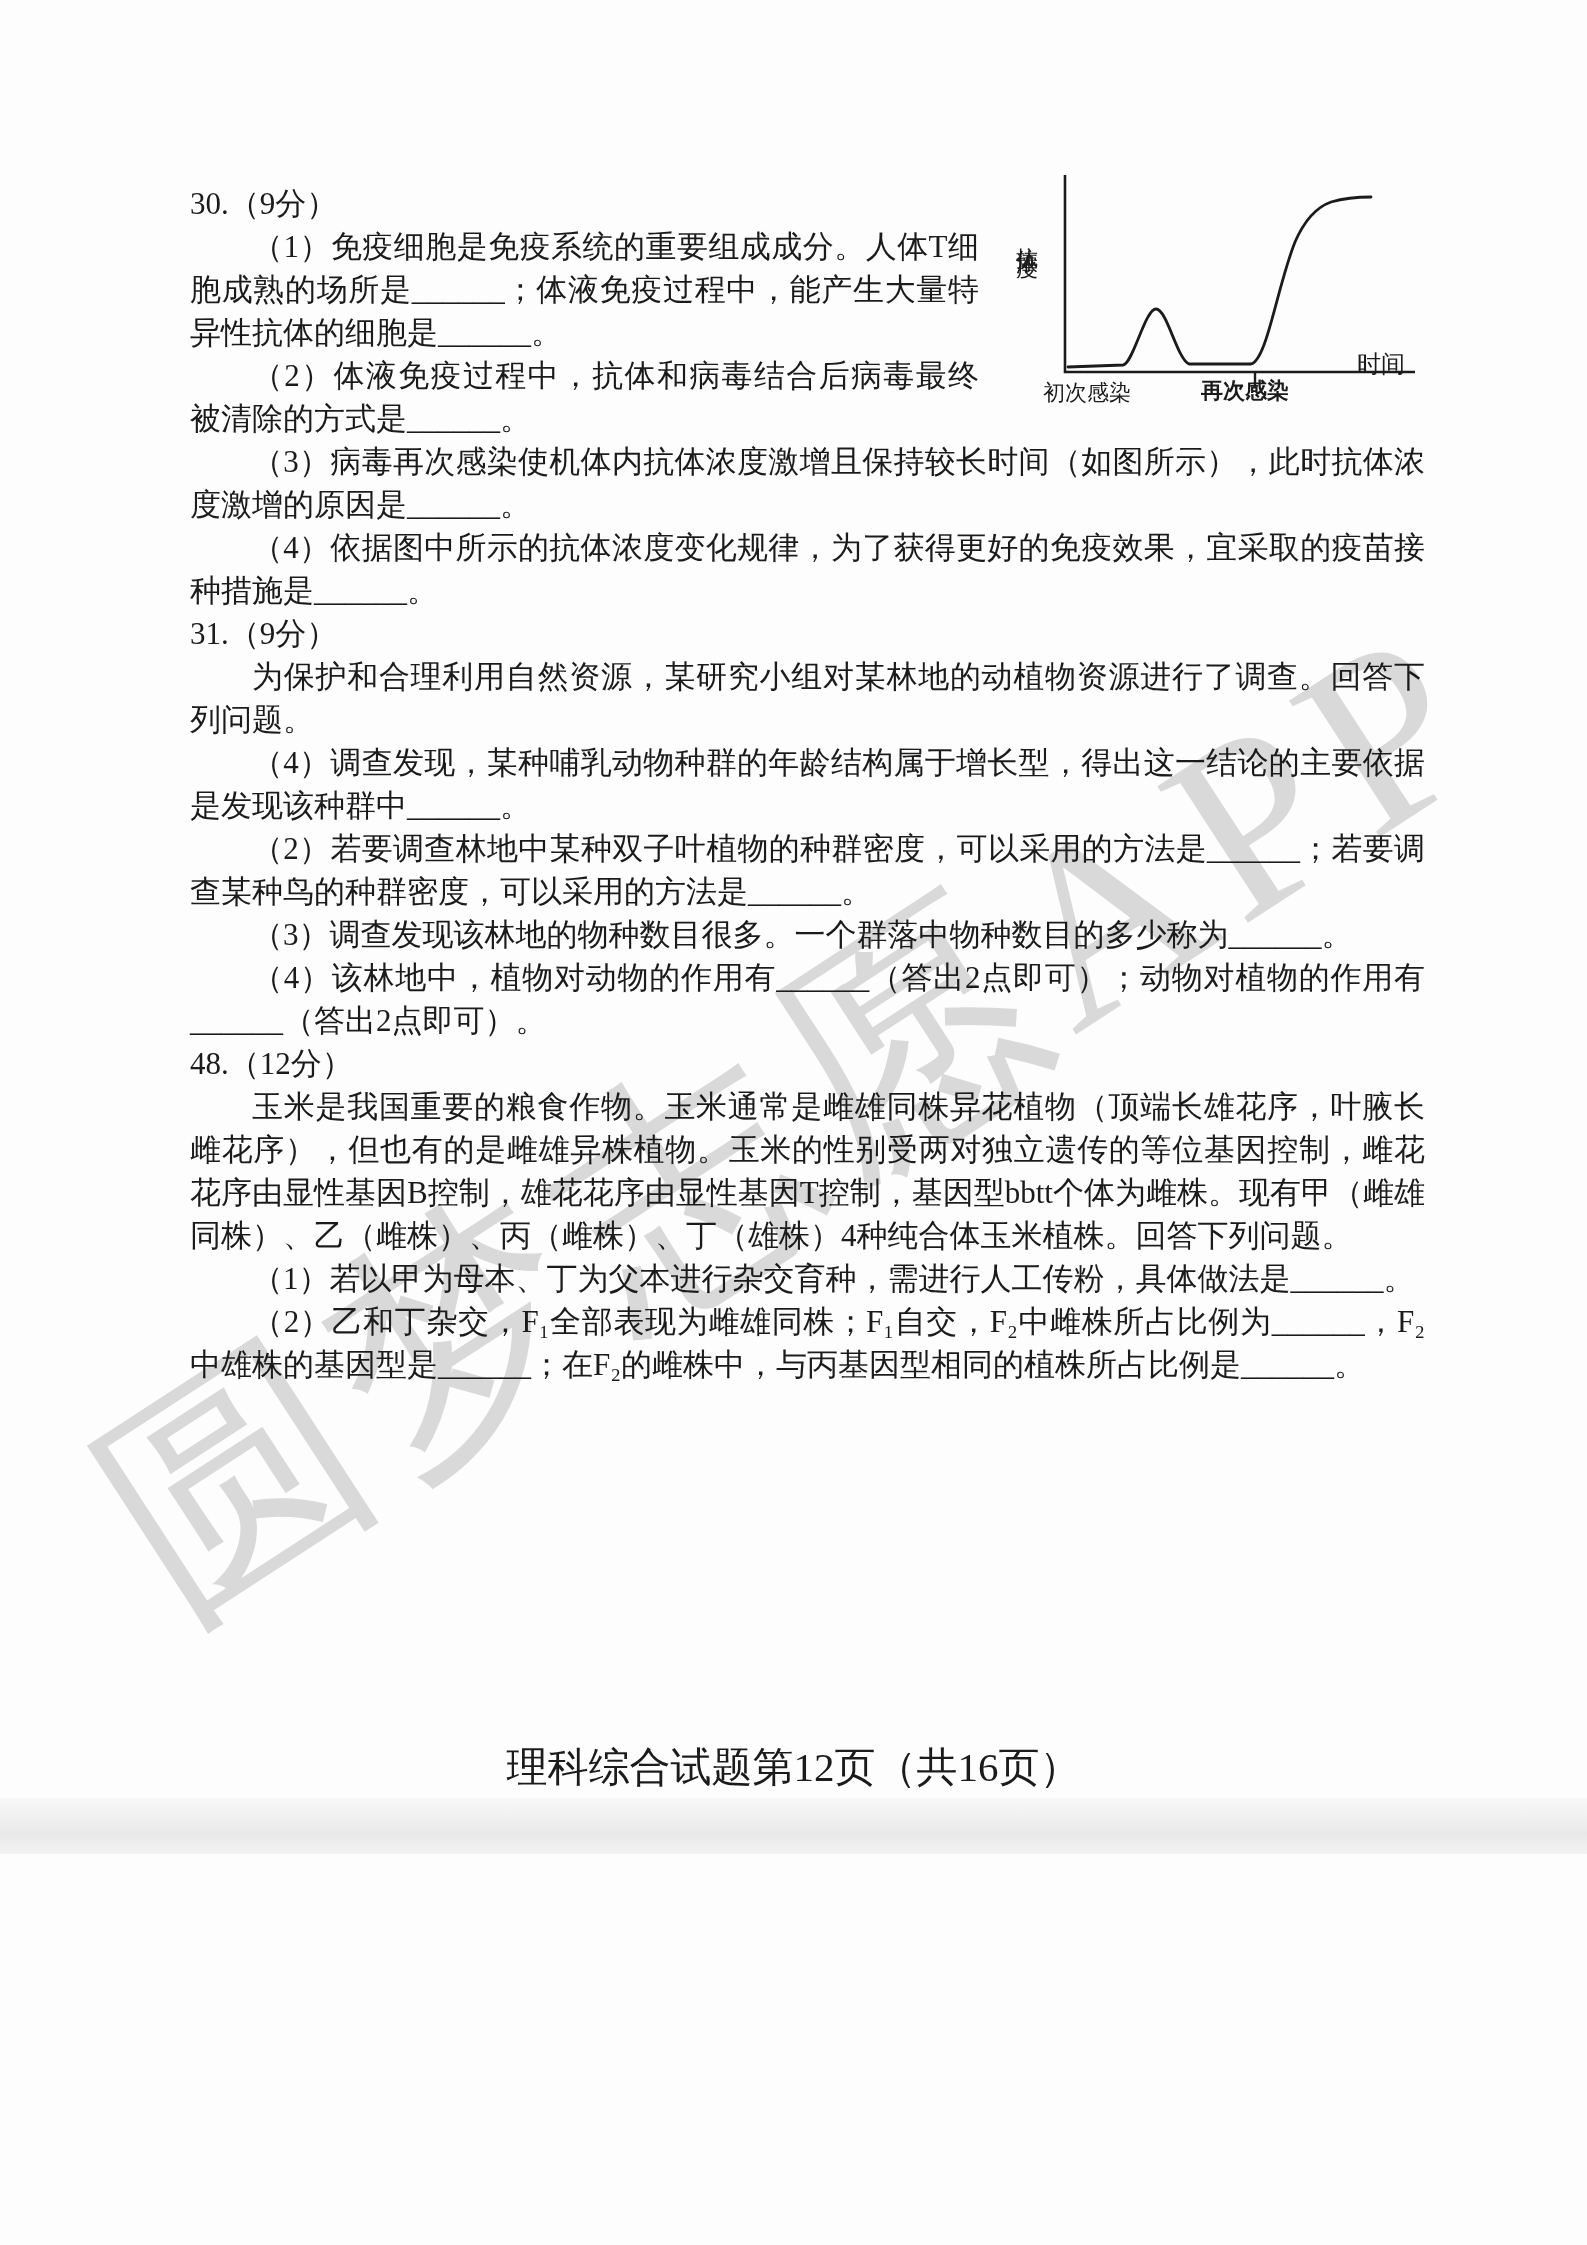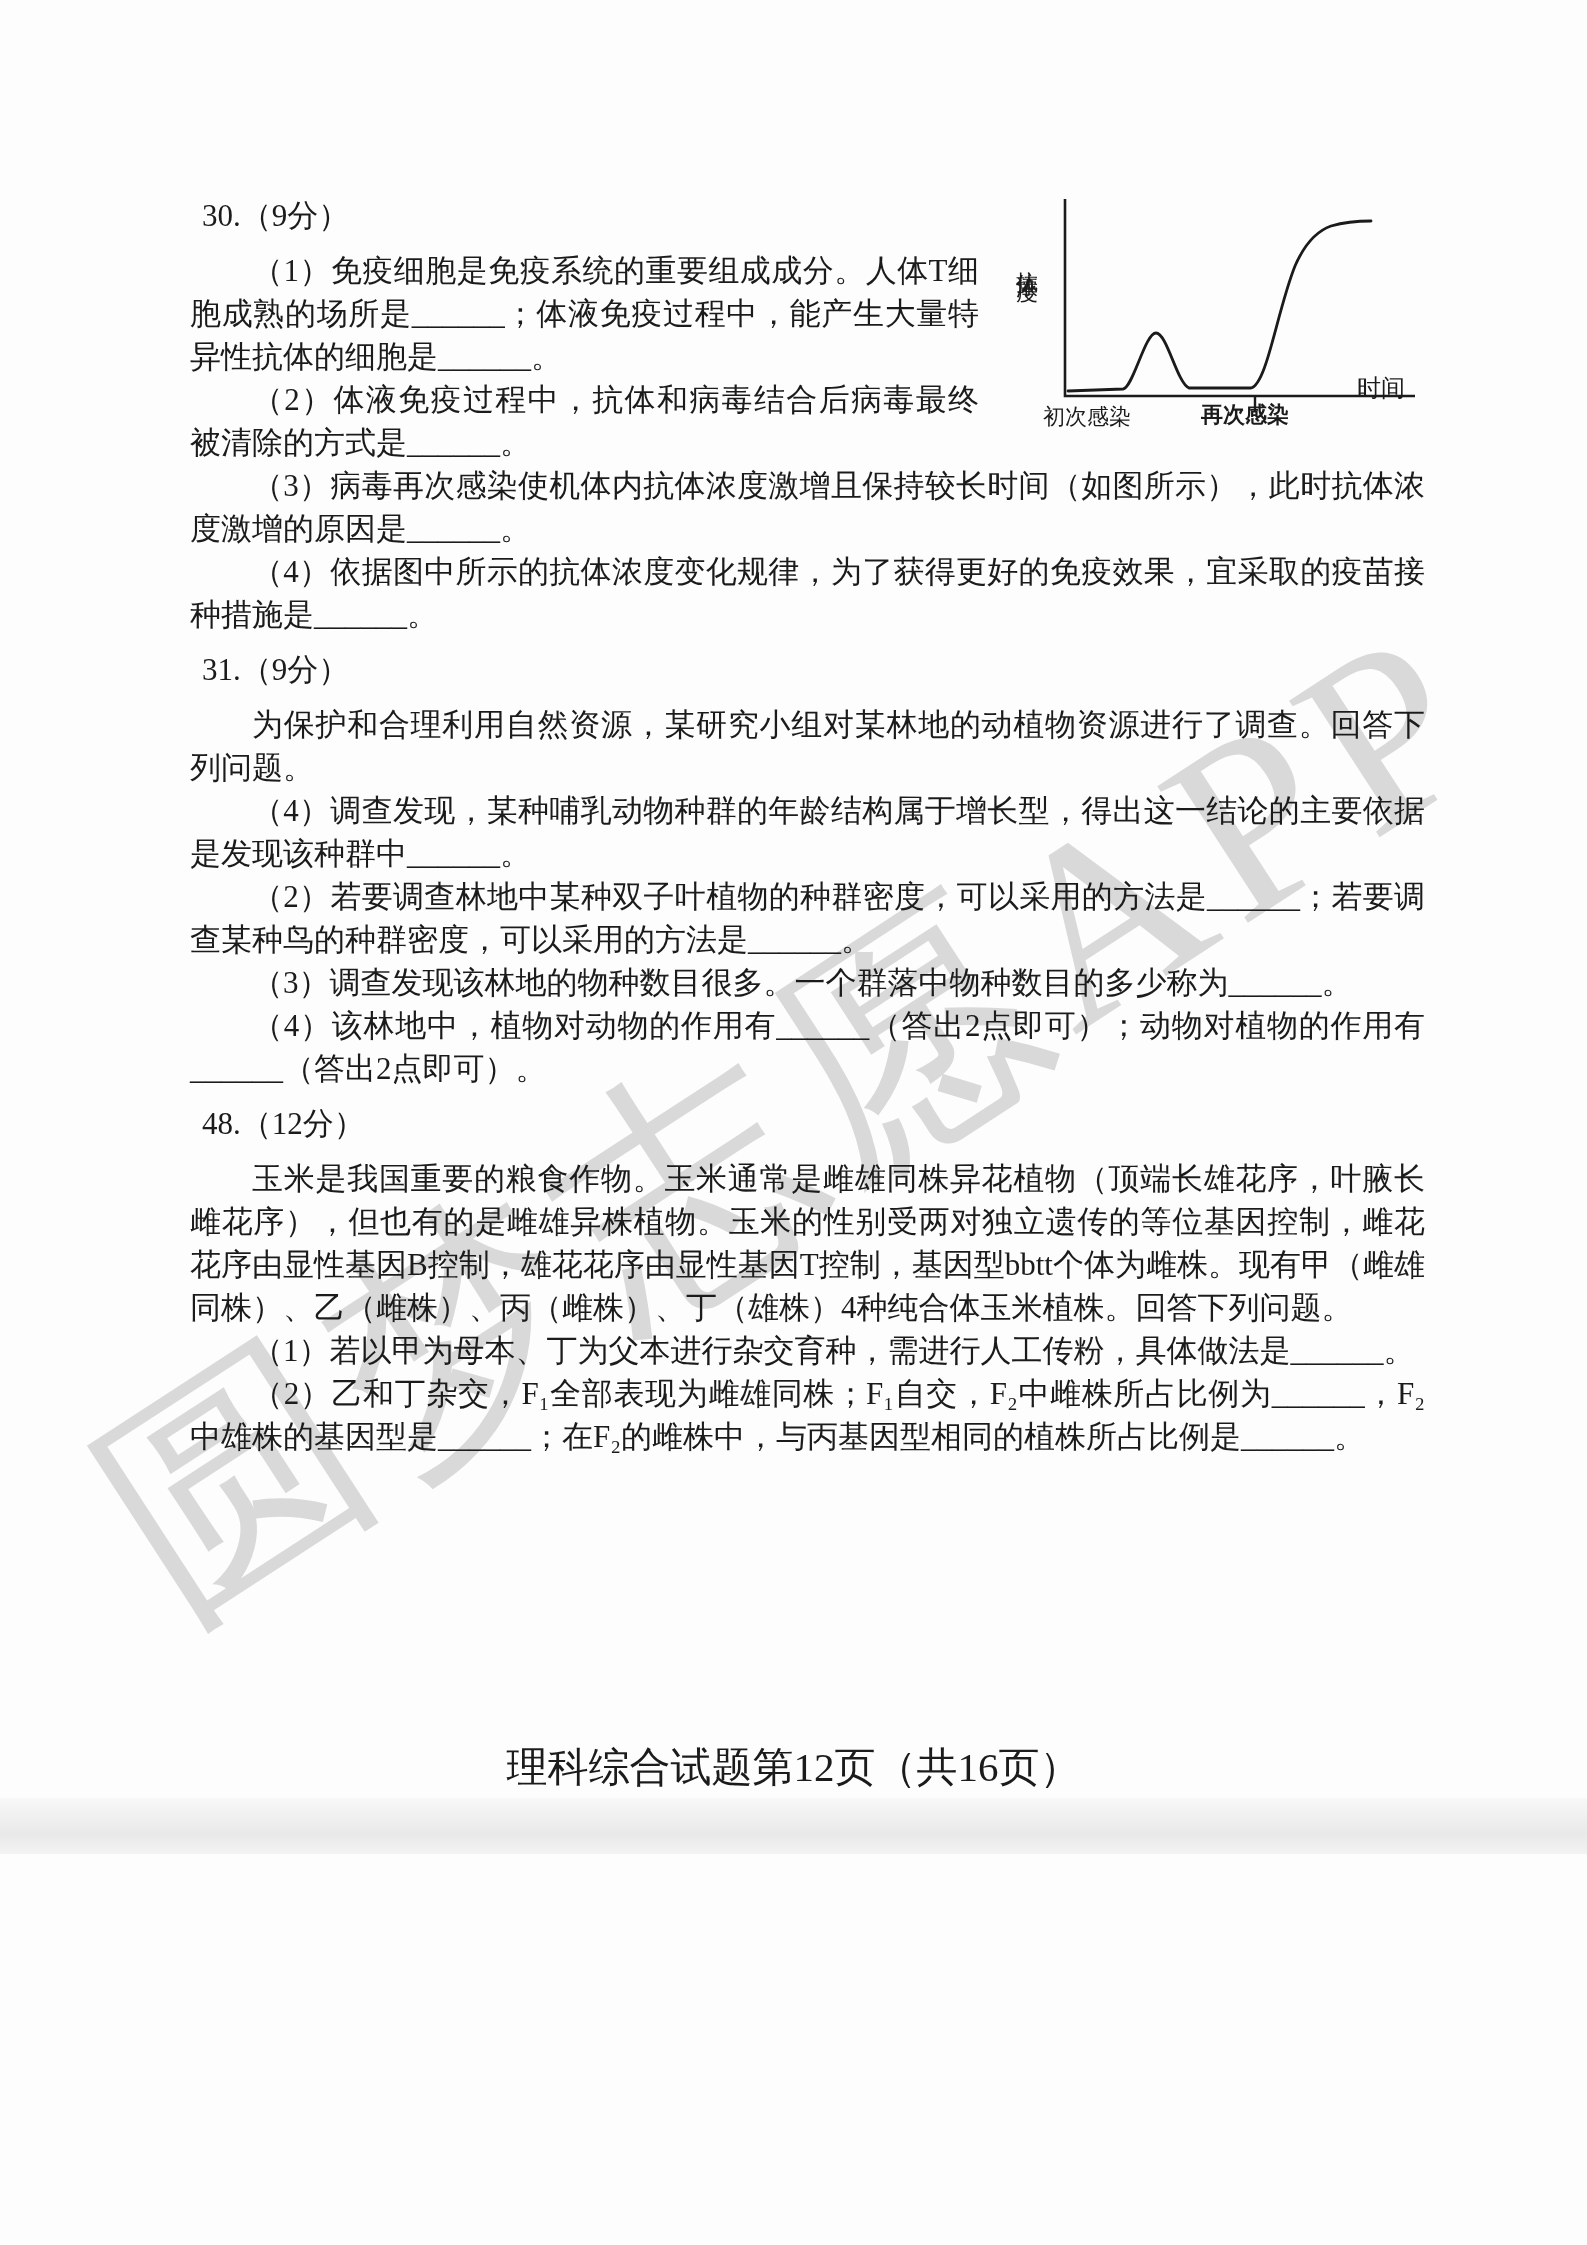--- a/index.html
+++ b/index.html
@@ -30,21 +30,21 @@
     position:absolute;
     left:190px;top:182px;
     width:1235px;
     font-size:31px;
     line-height:43px;
     color:#1b1b1b;
     text-align:justify;
     z-index:1;
   }
   .content p{margin:0;text-indent:2em;}
-  .content .qhead{margin:12px;text-indent:0;}
+  .content .qhead{margin:0;text-indent:0;}
   .blank-gap{height:40px;}
   
   .figure{
     float:right;
     width:420px;height:255px;
     margin:-58px 0 8px 26px;
     position:relative;
   }
   .figure svg{position:absolute;left:0;top:0;}
   .fig-label{

